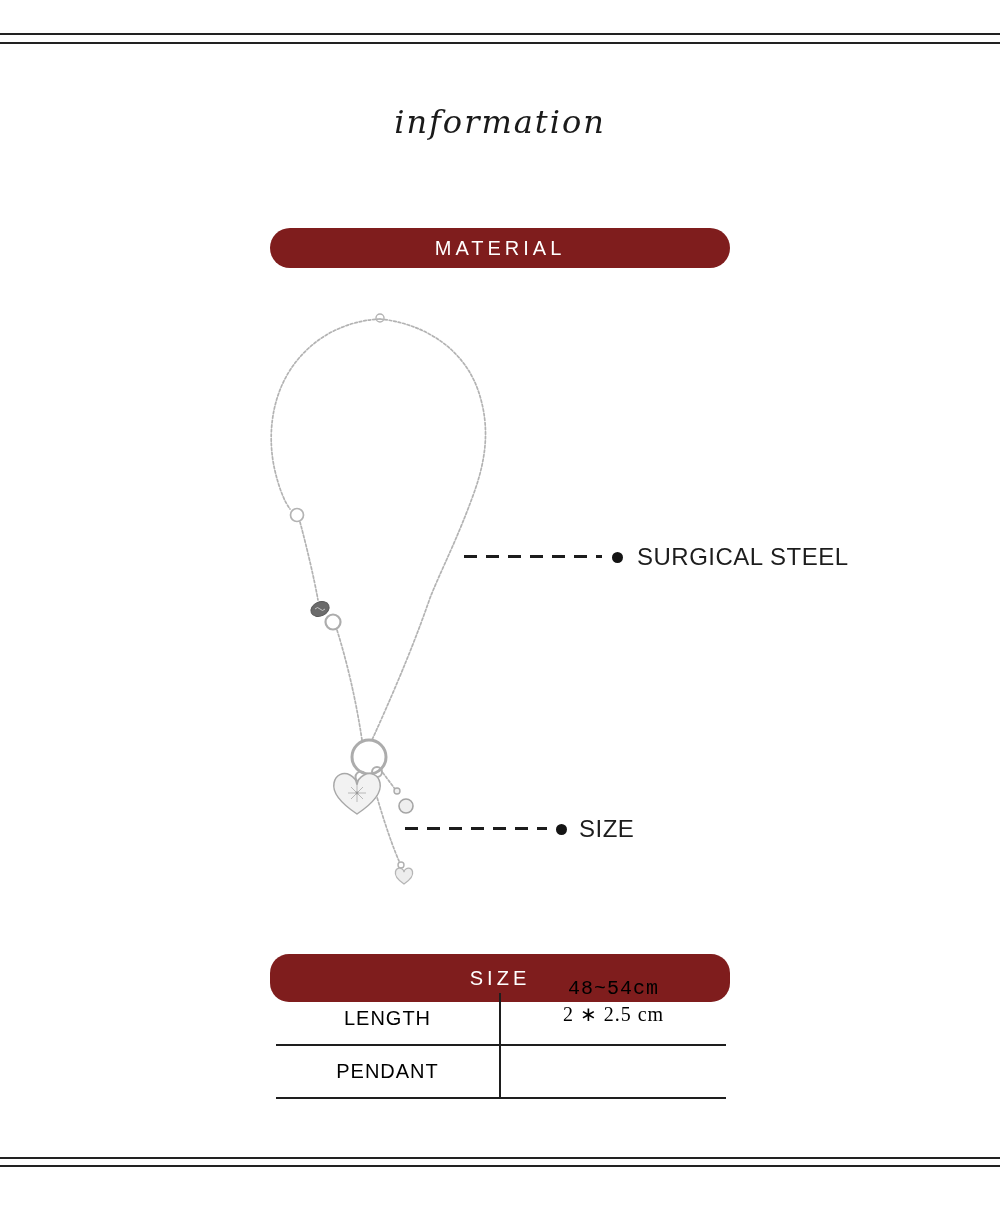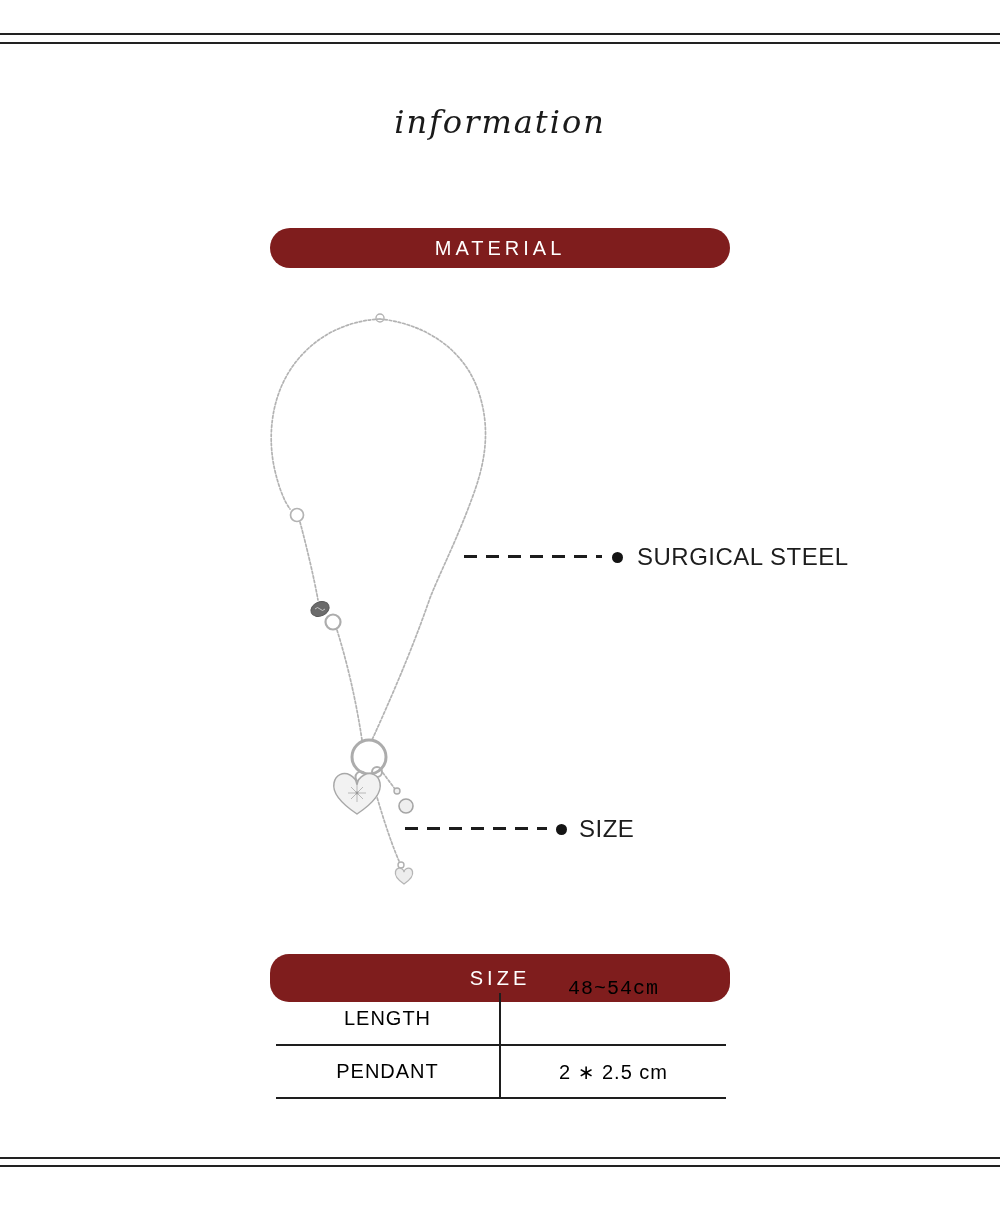--- a/index.html
+++ b/index.html
@@ -84,21 +84,21 @@
     display: flex;
     align-items: center;
     justify-content: center;
     font-size: 20px;
     letter-spacing: 1px;
     color: #000000;
   }
   .cell-label-1 { left: 276px; top: 993px; width: 223px; height: 51px; }
   .cell-value-1 { left: 501px; top: 963px; width: 225px; height: 51px; font-family: Liberation Mono, monospace; }
   .cell-label-2 { left: 276px; top: 1046px; width: 223px; height: 51px; }
-  .cell-value-2 { left: 501px; top: 1046px; width: 225px; height: 51px; }
+  .cell-value-2 { left: 501px; top: 988px; width: 225px; height: 51px; font-family: Liberation Serif, serif; }
   .table-hline {
     position: absolute;
     left: 276px;
     width: 450px;
     height: 2px;
     background: #1e1e1e;
   }
   .table-vline {
     position: absolute;
     left: 499px;

